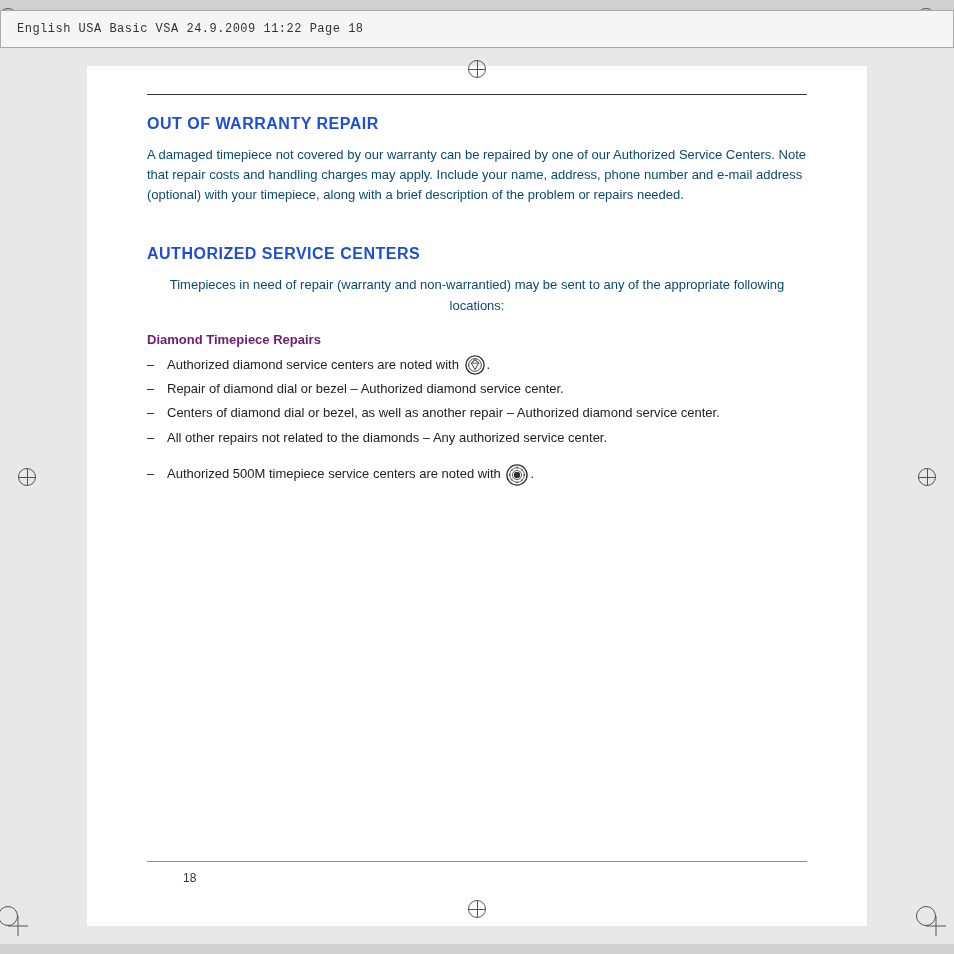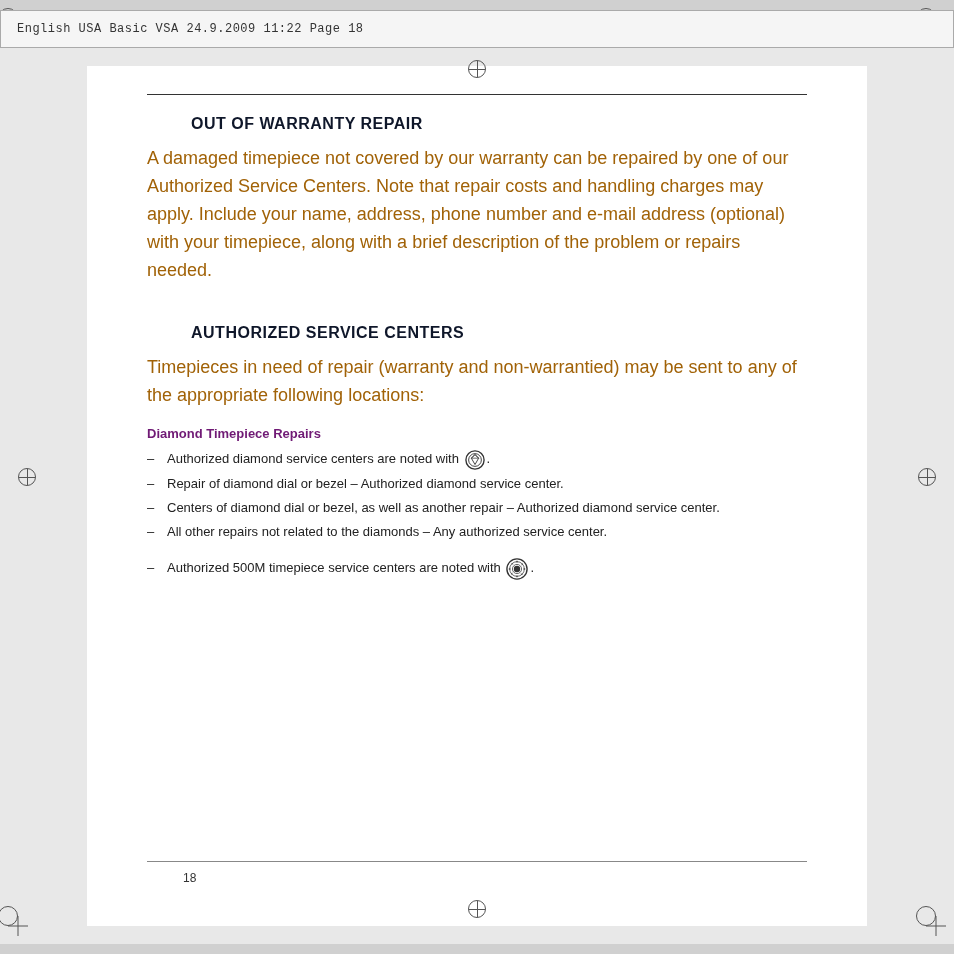--- a/index.html
+++ b/index.html
@@ -132,28 +132,27 @@
       margin-bottom: 20px;
     }
 
     
     .section-title {
       font-size: 16px;
       font-weight: bold;
       text-transform: uppercase;
       letter-spacing: 0.5px;
       margin-bottom: 12px;
-      color: #0f172a;
-      margin-left: 44px;
+      color: #1d4ed8;
     }
 
     .section-body {
-      font-size: 18px;
+      font-size: 13px;
       line-height: 1.55;
-      color: #a16207;
+      color: #0c4a6e;
       margin-bottom: 24px;
     }
 
     .section-spacer {
       height: 16px;
     }
 
     .subsection-title {
       font-size: 13px;
       font-weight: bold;
@@ -267,21 +266,21 @@
 
     <div>
       <div class="section-title">OUT OF WARRANTY REPAIR</div>
       <p class="section-body">A damaged timepiece not covered by our warranty can be repaired by one of our Authorized Service Centers. Note that repair costs and handling charges may apply. Include your name, address, phone number and e-mail address (optional) with your timepiece, along with a brief description of the problem or repairs needed.</p>
     </div>
 
     <div class="section-spacer"></div>
 
     <div>
       <div class="section-title">AUTHORIZED SERVICE CENTERS</div>
-      <p class="section-body" style="margin-bottom:16px;">Timepieces in need of repair (warranty and non-warrantied) may be sent to any of the appropriate following locations:</p>
+      <p class="section-body" style="margin-bottom:16px;text-align:center;">Timepieces in need of repair (warranty and non-warrantied) may be sent to any of the appropriate following locations:</p>
 
       <div>
         <div class="subsection-title">Diamond Timepiece Repairs</div>
         <ul class="bullet-list">
           <li>
             <span class="bullet-dash">–</span>
             <span class="bullet-text">
               Authorized diamond service centers are noted with
               
               <svg class="diamond-icon" viewBox="0 0 22 22" xmlns="http://www.w3.org/2000/svg">

